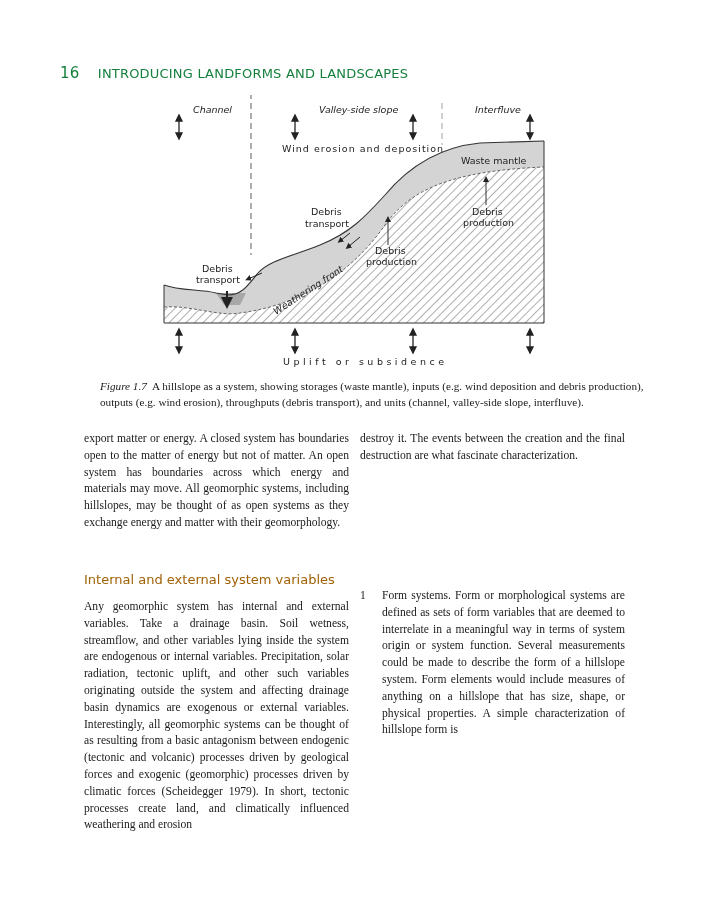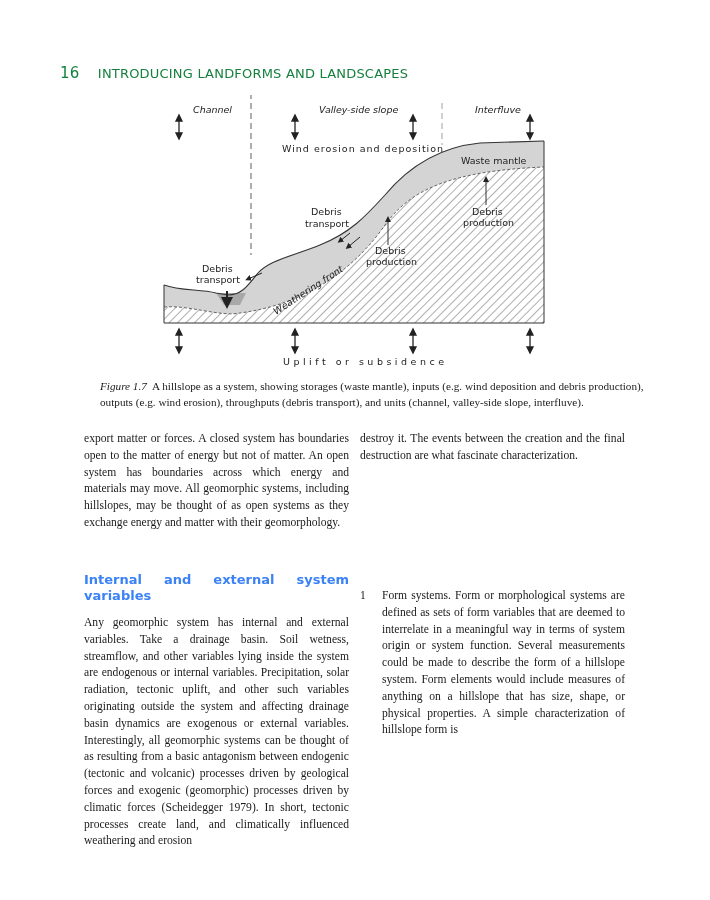--- a/index.html
+++ b/index.html
@@ -11,21 +11,21 @@
   .fig-label { font-family: "DejaVu Sans", sans-serif; font-size: 9.5px; fill: #222; }
   .fig-label.it { font-style: italic; }
   .fig-label.wide { letter-spacing: 1px; }
   .fig-label.wider { letter-spacing: 3.5px; }
   .caption { position: absolute; left: 84px; top: 379px; width: 550px; font-family: Liberation Serif, serif; font-size: 11.2px; line-height: 15.5px; color: #1a1a1a; margin-left: 16px; }
   .caption .fig-id { font-style: italic; margin-right: 3px; }
   .col { position: absolute; width: 265px; font-family: "Liberation Serif", serif; font-size: 11.6px; line-height: 16.8px; text-align: justify; color: #1a1a1a; }
   .col p { margin: 0; }
   .col b { font-weight: normal; }
   .indent { text-indent: 12px; }
-  .heading { font-family: "DejaVu Sans", sans-serif; font-size: 13px; line-height: 16px; color: #3b82f6; font-weight: bold; margin: 0; }
+  .heading { font-family: "DejaVu Sans", sans-serif; font-size: 13px; line-height: 16px; color: #a16207; font-weight: normal; margin: 0; }
   .numlist { display: flex; }
   .numlist .num { width: 22px; flex: none; }
   .numlist .txt { flex: 1; text-align: justify; }
 </style>
 </head>
 <body>
 
 <div class="running-head">
   <span class="pno">16</span>
   <span>INTRODUCING LANDFORMS AND LANDSCAPES</span>
@@ -122,21 +122,21 @@
     <text class="fig-label wider" x="133" y="270">Uplift or subsidence</text>
   </svg>
 </div>
 
 <div class="caption">
   <span class="fig-id">Figure 1.7</span>
   <span>A hillslope as a system, showing storages (waste mantle), inputs (e.g. wind deposition and debris production), outputs (e.g. wind erosion), throughputs (debris transport), and units (channel, valley-side slope, interfluve).</span>
 </div>
 
 <div class="col" style="left:84px; top:431px;">
-  <p><span>export matter or forces. A </span><b>closed system</b><span> has boundaries open to the matter of energy but not of matter. An </span><b>open system</b><span> has boundaries across which energy and materials may move. All geomorphic systems, including hillslopes, may be thought of as open systems as they exchange energy and matter with their geomorphology.</span></p>
+  <p><span>export matter or energy. A </span><b>closed system</b><span> has boundaries open to the matter of energy but not of matter. An </span><b>open system</b><span> has boundaries across which energy and materials may move. All geomorphic systems, including hillslopes, may be thought of as open systems as they exchange energy and matter with their geomorphology.</span></p>
 </div>
 <div class="col" style="left:84px; top:572px;">
   <h2 class="heading">Internal and external system variables</h2>
   <p style="margin-top:11px;"><span>Any geomorphic system has </span><b>internal</b><span> and </span><b>external variables</b><span>. Take a drainage basin. Soil wetness, streamflow, and other variables lying inside the system are endogenous or internal variables. Precipitation, solar radiation, tectonic uplift, and other such variables originating outside the system and affecting drainage basin dynamics are exogenous or external variables. Interestingly, all geomorphic systems can be thought of as resulting from a basic antagonism between </span><b>endogenic</b><span> (</span><b>tectonic</b><span> and </span><b>volcanic</b><span>) processes driven by geological forces and </span><b>exogenic</b><span> (</span><b>geomorphic</b><span>) processes driven by climatic forces (Scheidegger 1979). In short, tectonic processes create land, and climatically influenced weathering and erosion</span></p>
 </div>
 
 <div class="col" style="left:360px; top:431px;">
   <p><span>destroy it. The events between the creation and the final destruction are what fascinate characterization.</span></p>
 </div>
 <div class="col" style="left:360px; top:572px;">

